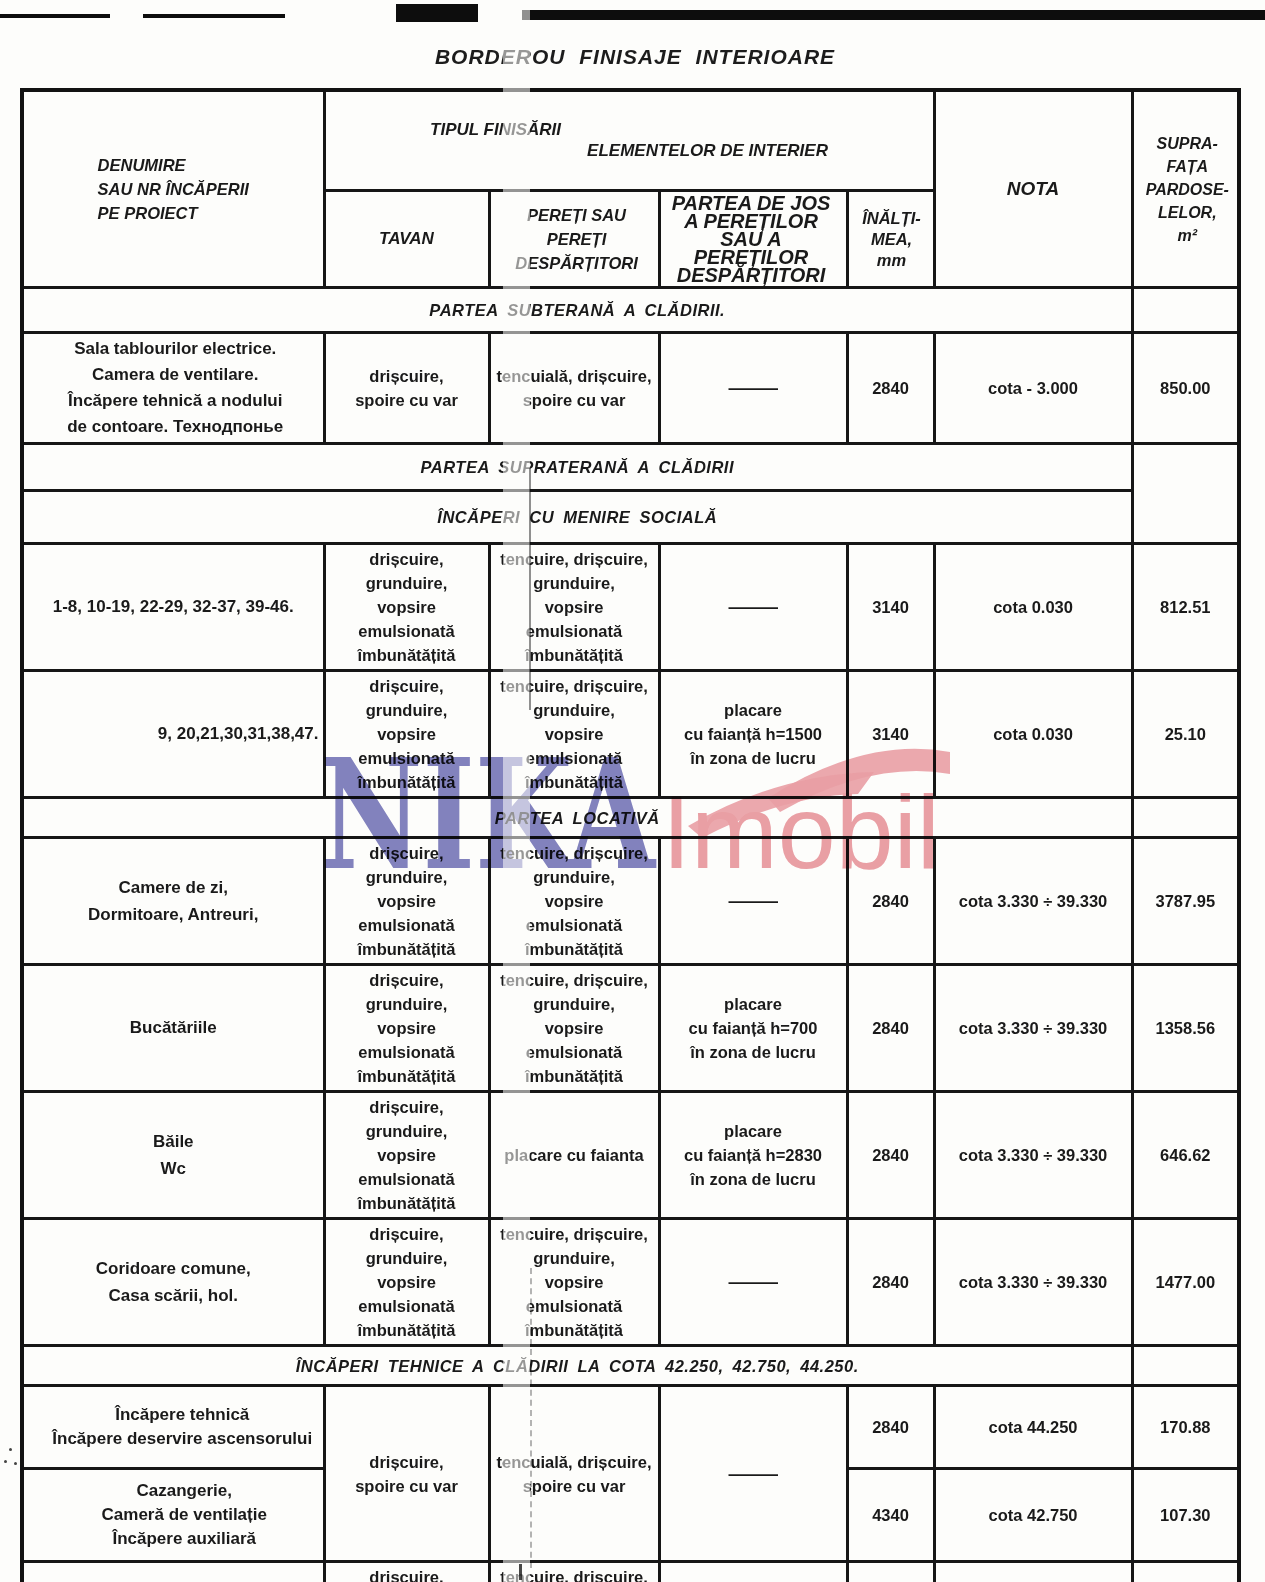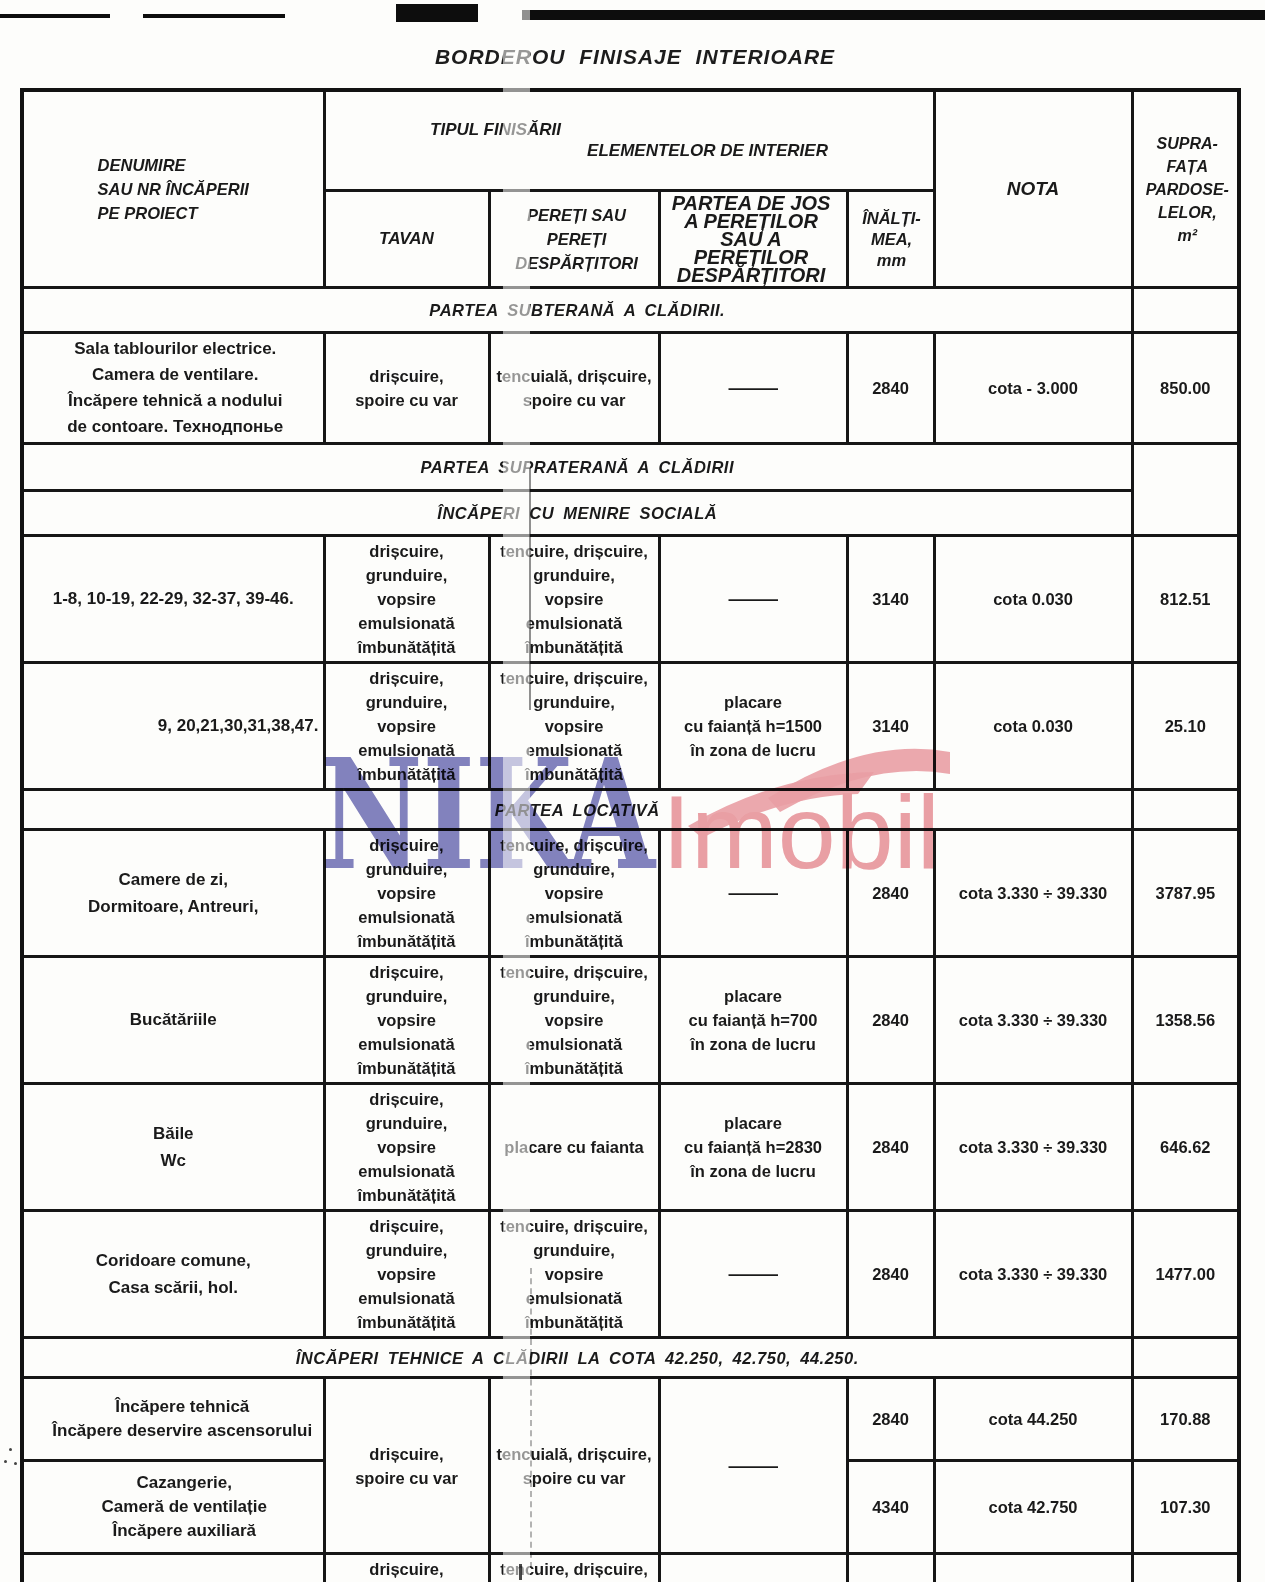--- a/index.html
+++ b/index.html
@@ -128,21 +128,21 @@
       <td><span class="dash">—</span></td>
       <td class="num">2840</td>
       <td class="num">cota - 3.000</td>
       <td class="num">850.00</td>
     </tr>
 
     <tr style="height:47px">
       <td class="sec" colspan="6">PARTEA SUPRATERANĂ A CLĂDIRII</td>
       <td rowspan="2"></td>
     </tr>
-    <tr style="height:45px">
+    <tr style="height:53px">
       <td class="sec" colspan="6">ÎNCĂPERI CU MENIRE SOCIALĂ</td>
     </tr>
 
     <tr style="height:120px">
       <td style="font-size:17px;">1-8, 10-19, 22-29, 32-37, 39-46.</td>
       <td>drișcuire,
 grunduire,
 vopsire emulsionată
 îmbunătățită</td>
       <td>tencuire, drișcuire,

